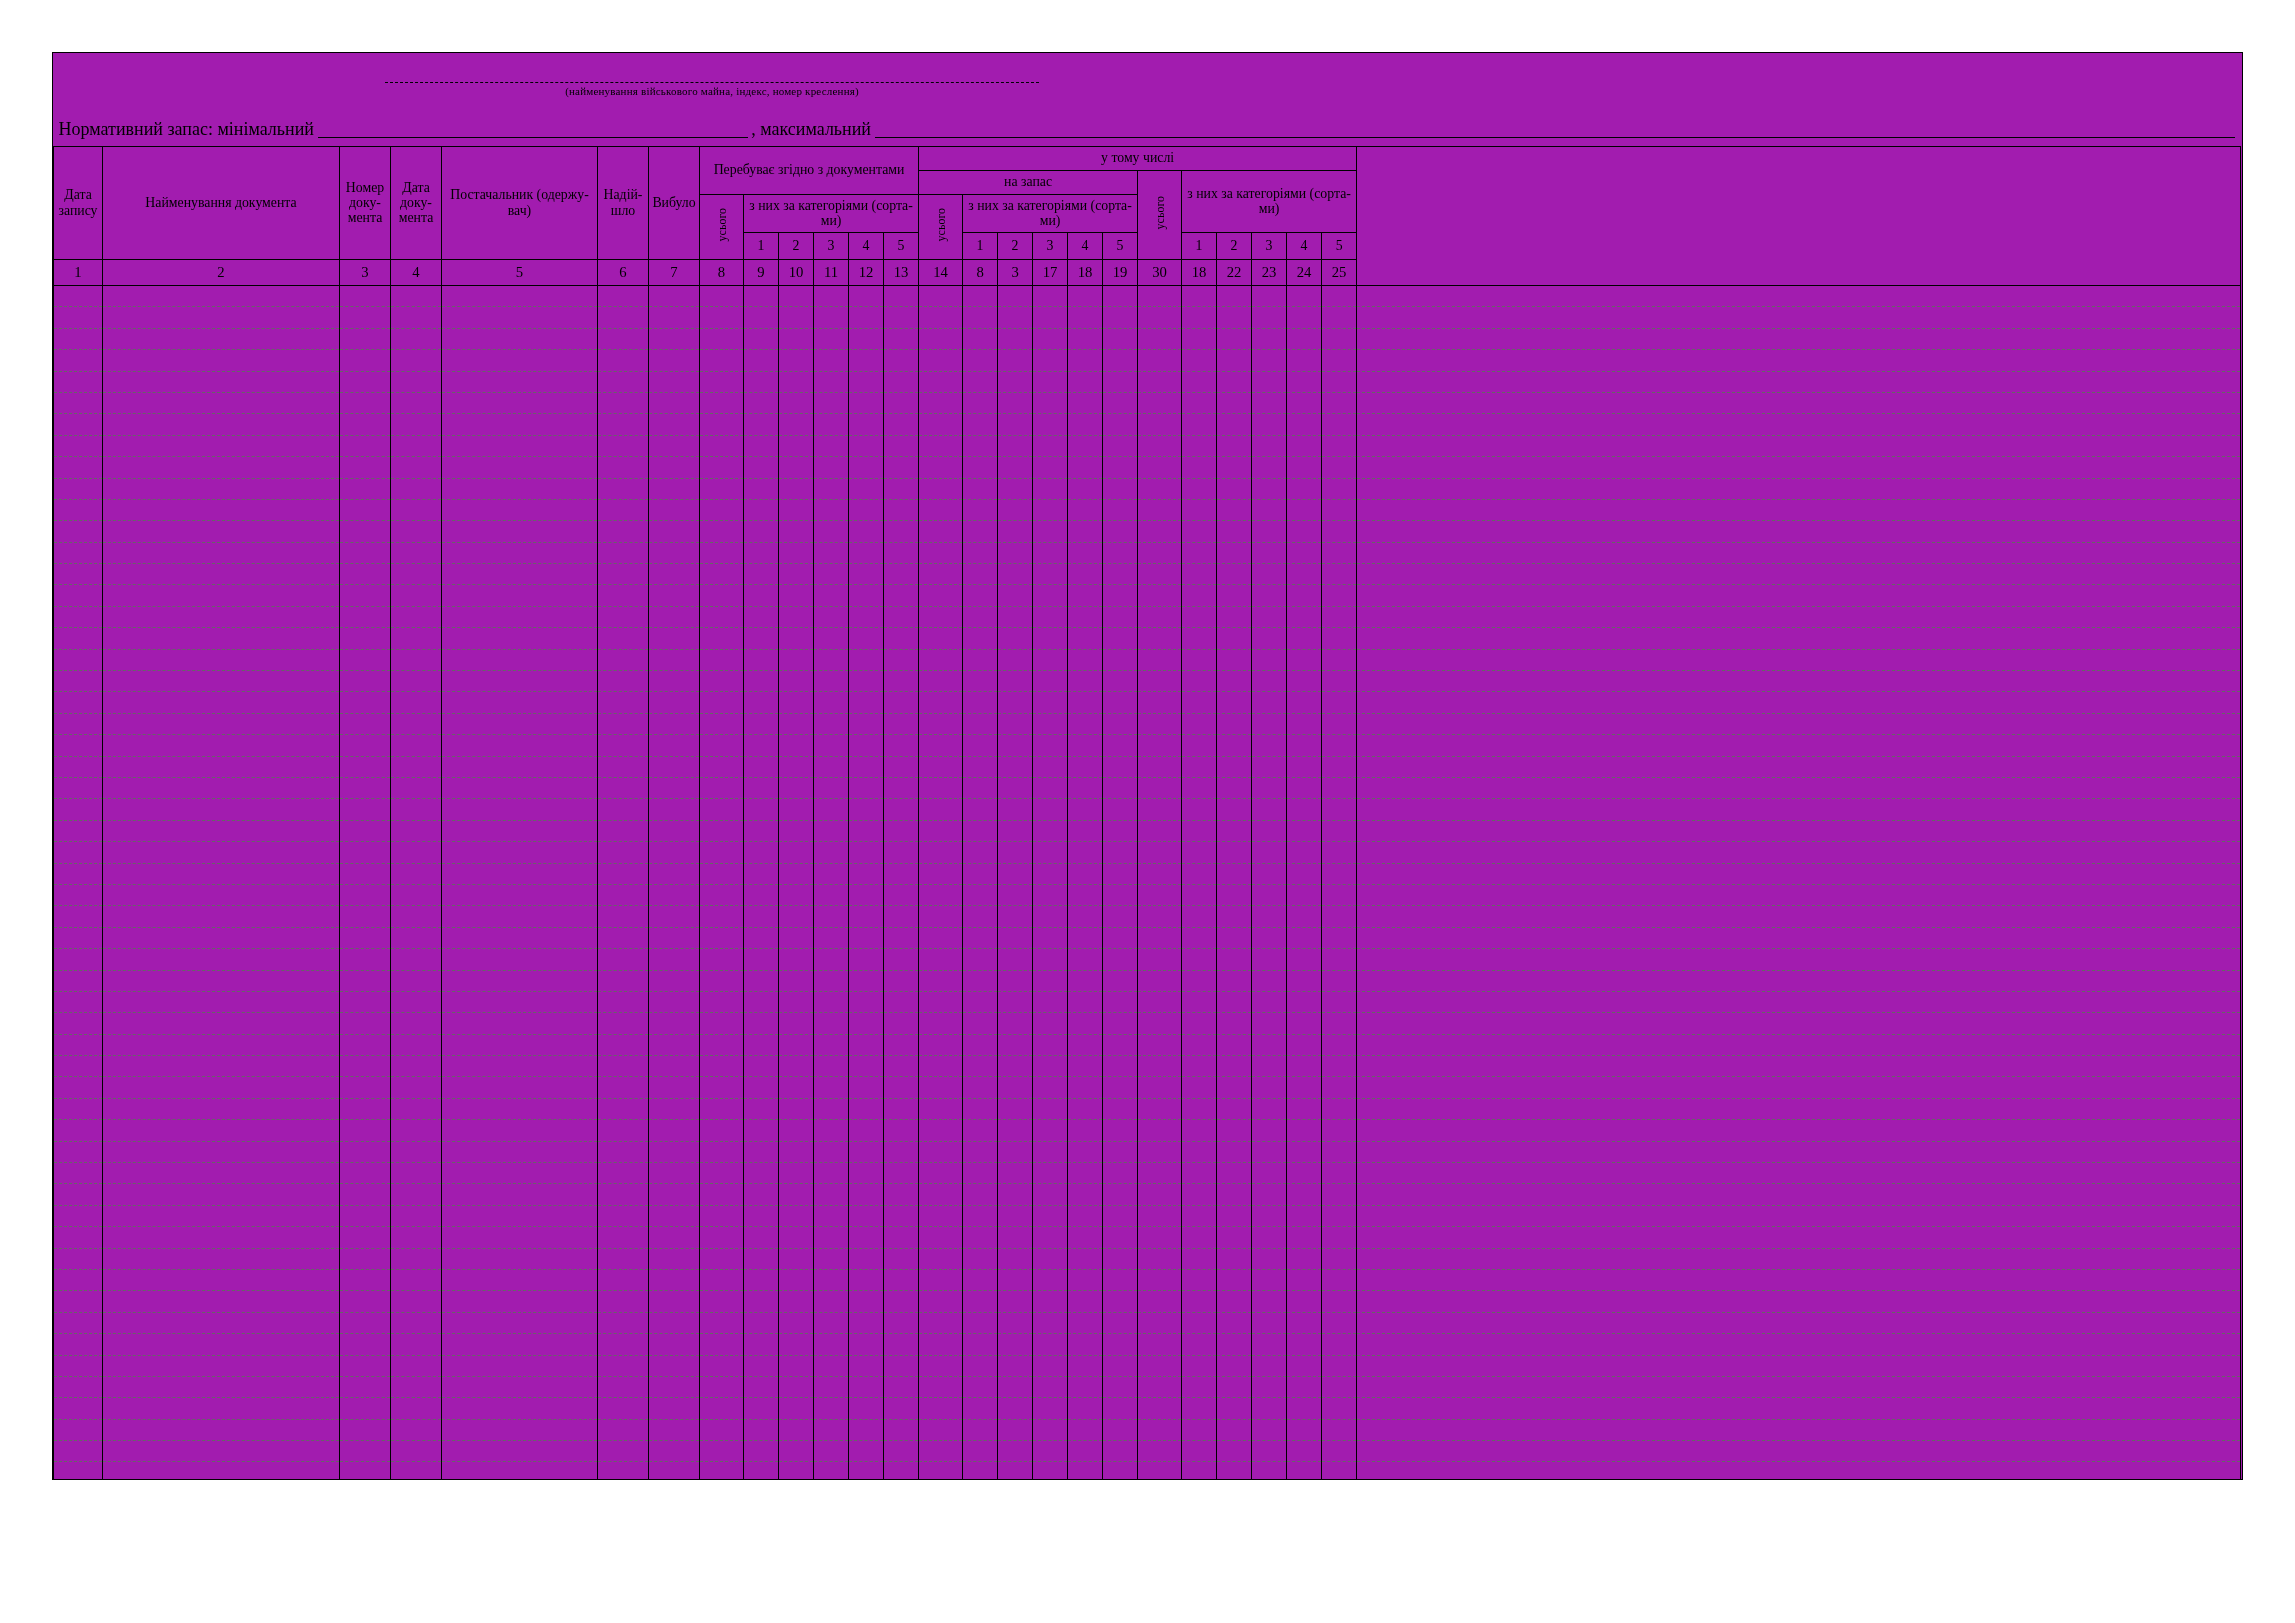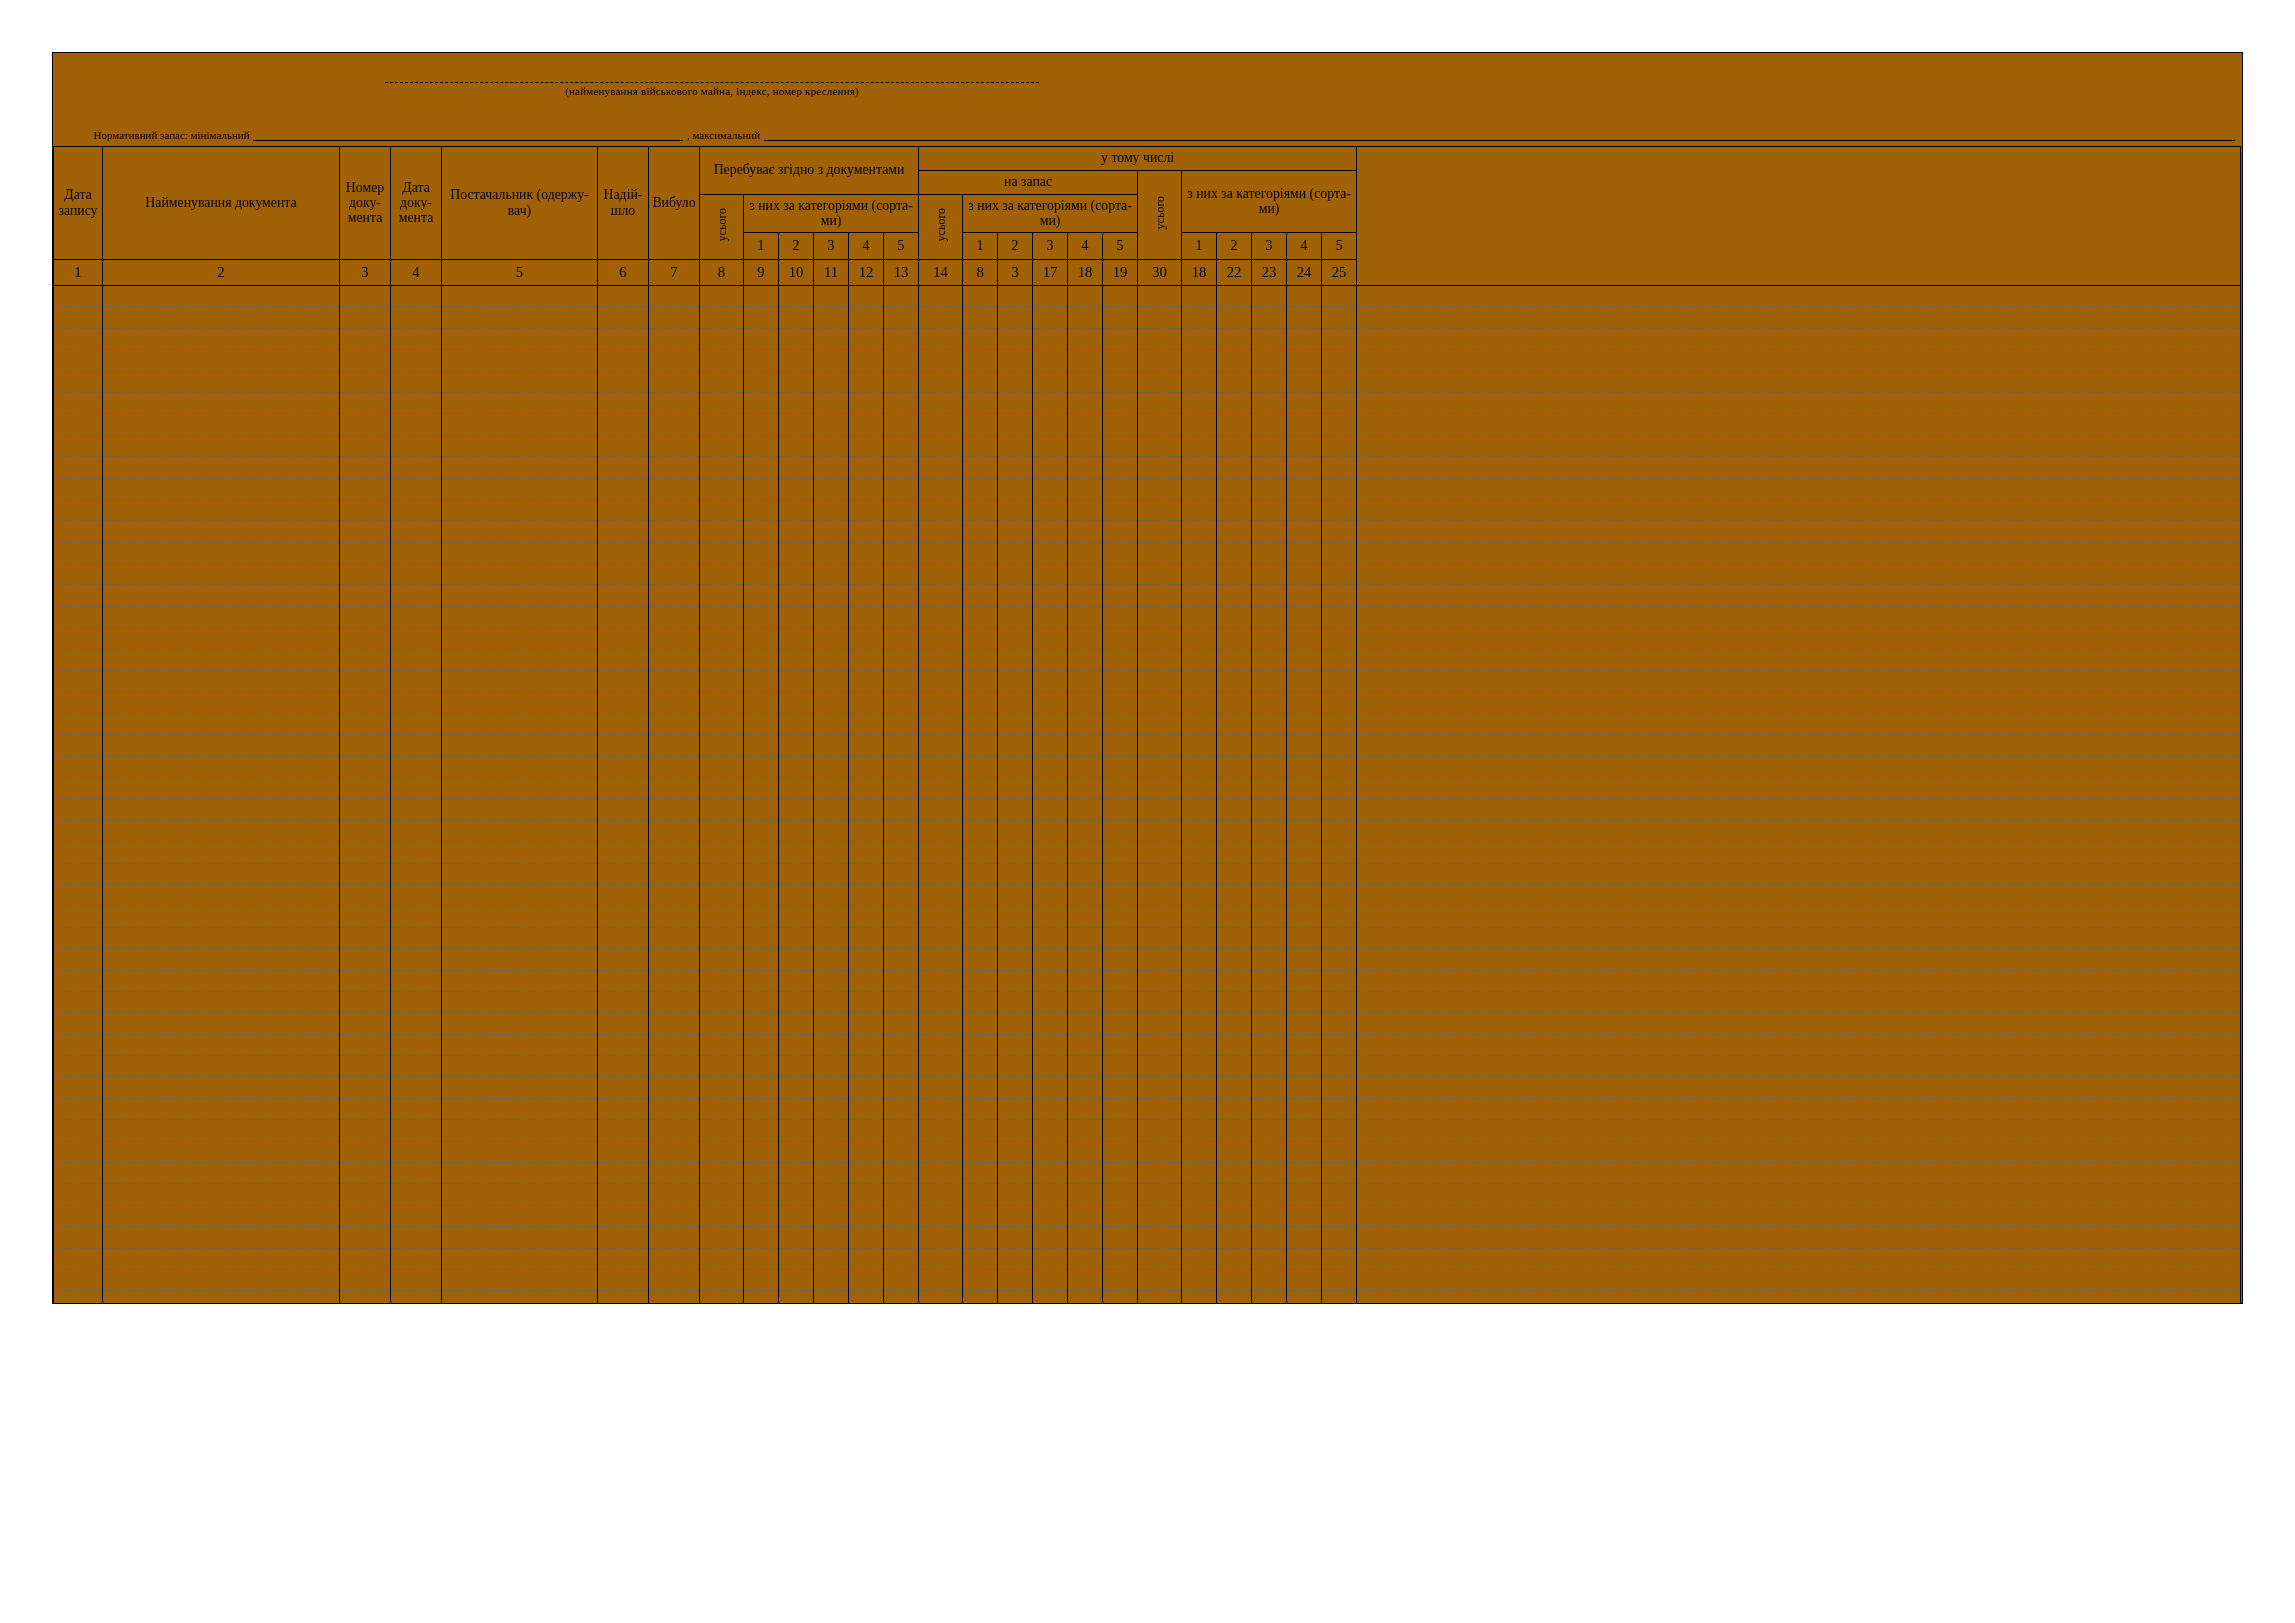--- a/index.html
+++ b/index.html
@@ -5,36 +5,36 @@
   html, body { margin: 0; padding: 0; background: #ffffff; }
   .page {
     position: relative;
     width: 2296px; height: 1624px;
     background: #ffffff;
     font-family: "Liberation Serif", "DejaVu Serif", serif;
     color: #000;
   }
   .sheet {
     position: absolute; left: 52px; top: 52px;
-    width: 2191px; height: 1252px;
+    width: 2191px; height: 1428px;
     border: 1.8px solid #000;
     box-sizing: border-box;
-    background: #a16207;
+    background: #a21caf;
     overflow: hidden;
   }
   .top-area { height: 65px; padding-top: 28.5px; box-sizing: border-box; }
   .dash-wrap { margin-left: 332px; width: 654px; }
   .dash-line { border-bottom: 1.8px dashed #000; height: 0; }
   .caption { text-align: center; font-size: 11px; padding-top: 2.8px; letter-spacing: 0.2px; }
 
   .stock-line {
     height: 27.5px; box-sizing: border-box;
-    display: flex; align-items: flex-end;
+    display: flex; align-items: center;
     padding: 0 7.3px 4.6px 5.5px;
-    font-size: 11px; white-space: pre; margin-left: 35px;
+    font-size: 18px; white-space: pre;
   }
   .blank { border-bottom: 0.9px solid #000; height: 17.4px; box-sizing: border-box; font-size: 13.8px; text-align: left; }
   .blank-min { width: 430px; margin: 0 3.7px; }
   .blank-max { flex: 1; margin-left: 3.7px; }
 
   table.ledger { table-layout: fixed; border-collapse: collapse; width: 2187px; }
   .ledger th, .ledger td {
     border: 0.9px solid #000;
     padding: 0 1.8px;
     text-align: center; vertical-align: middle;

